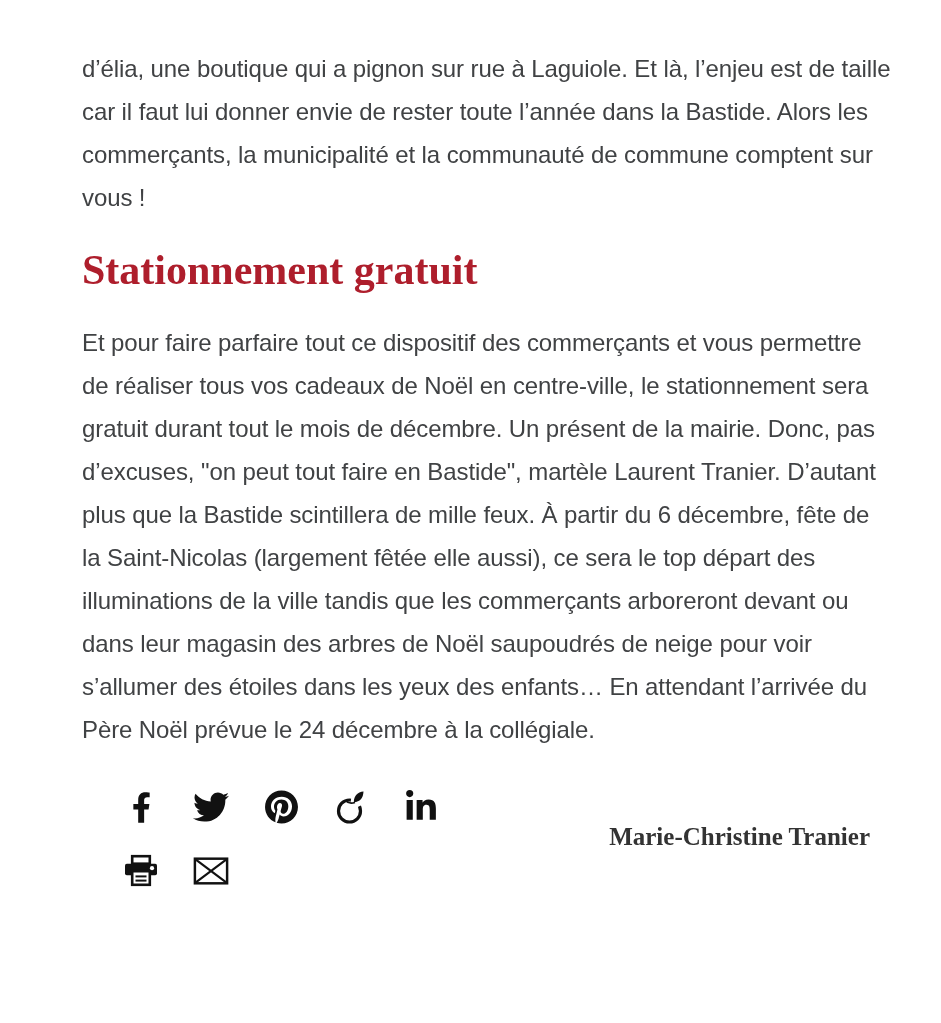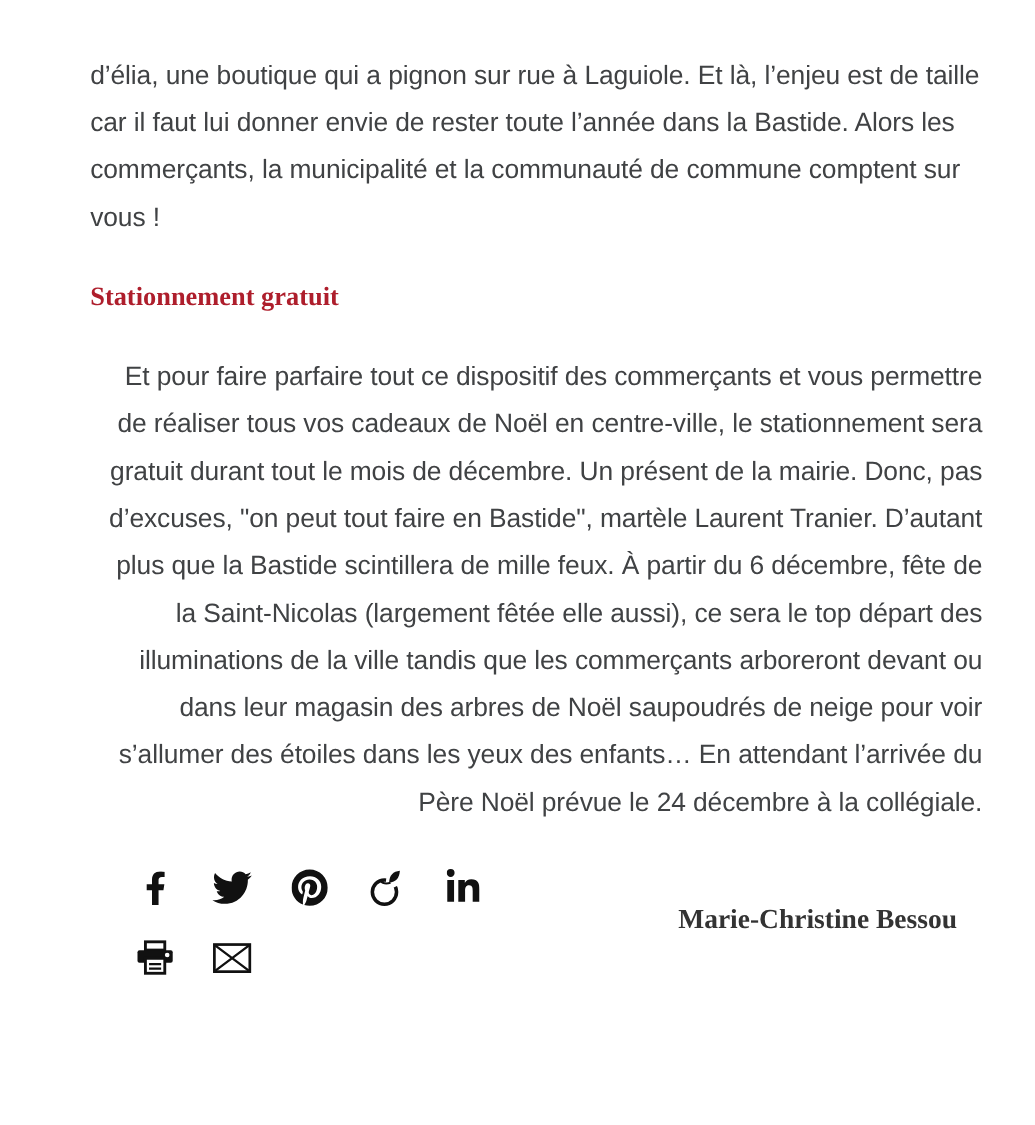--- a/index.html
+++ b/index.html
@@ -21,25 +21,25 @@
     max-width: 856px;
     font-size: 24px;
     line-height: 43px;
     color: #404244;
     letter-spacing: -0.1px;
   }
   .section-heading {
     margin: 33px 0 0 0;
     font-family: "Liberation Serif", serif;
     font-weight: 700;
-    font-size: 24px;
+    font-size: 42px;
     line-height: 36px;
     color: #ae1e2c;
   }
-  .body-paragraph { margin-top: 33px; text-align: right; }
+  .body-paragraph { margin-top: 33px; }
   .article-footer {
     position: relative;
     margin-top: 38px;
     height: 110px;
   }
   .share-row {
     display: flex;
     align-items: center;
     gap: 34px;
     padding-left: 41px;
@@ -131,17 +131,17 @@
 
       <a class="share-btn">
         <svg width="38" height="30" viewBox="0 0 38 30" aria-hidden="true">
           <rect x="2" y="2" width="34" height="26" fill="#ffffff" stroke="#111111" stroke-width="2.6"></rect>
           <path d="M3,3 L35,27 M35,3 L3,27" fill="none" stroke="#111111" stroke-width="2.3"></path>
         </svg>
       </a>
 
     </div>
 
-    <div class="author-byline">Marie-Christine Bessou</div>
+    <div class="author-byline">Marie-Christine Tranier</div>
 
   </div>
 
 </main>
 
 </body></html>

